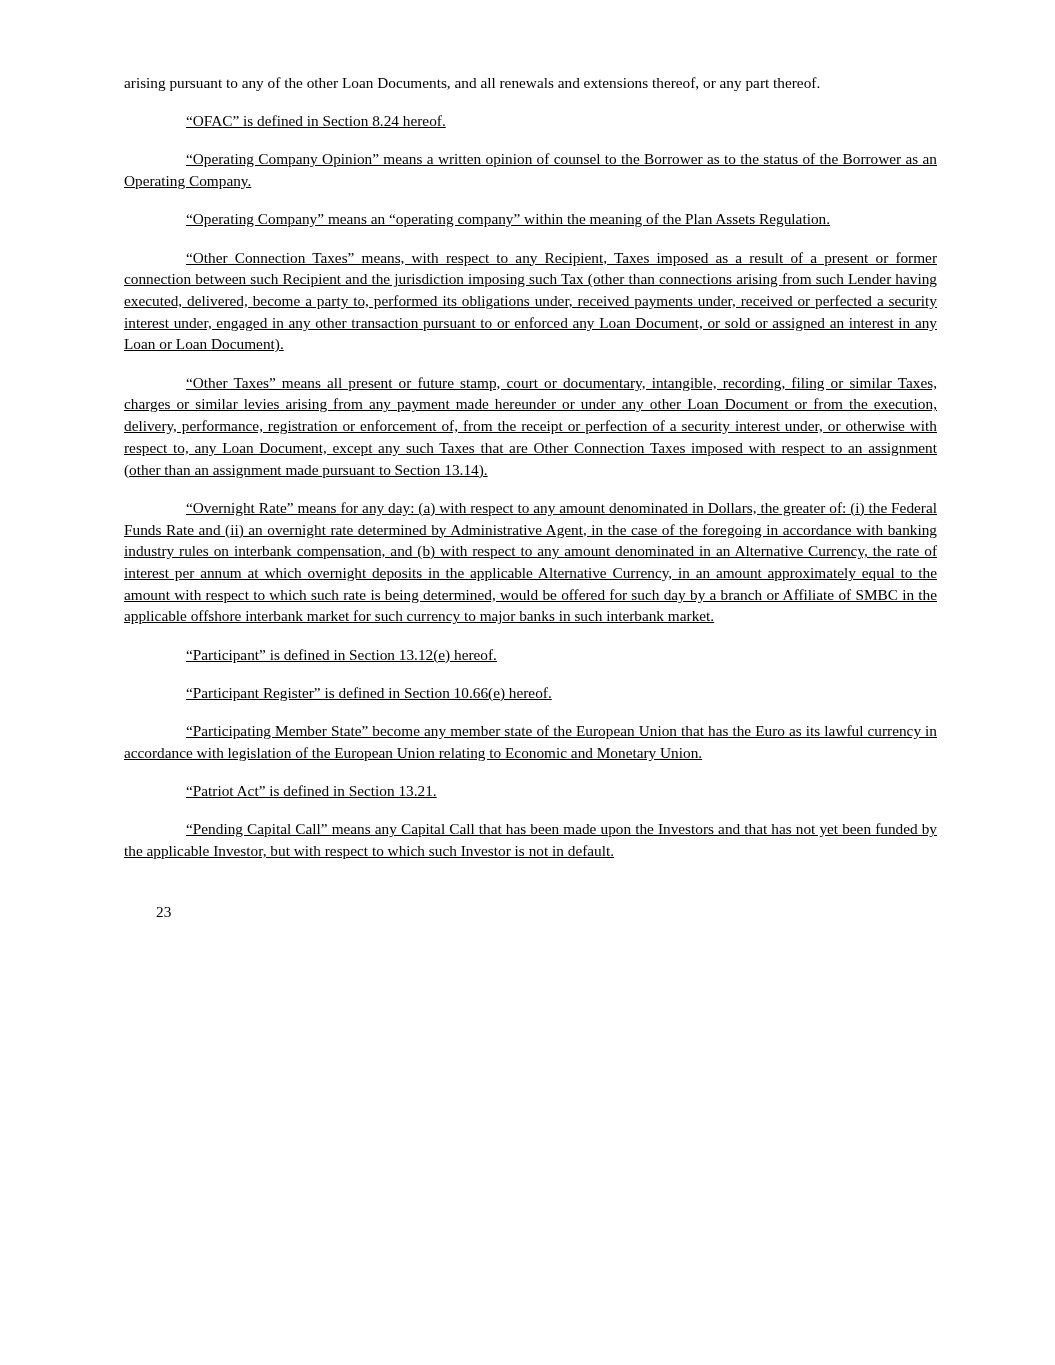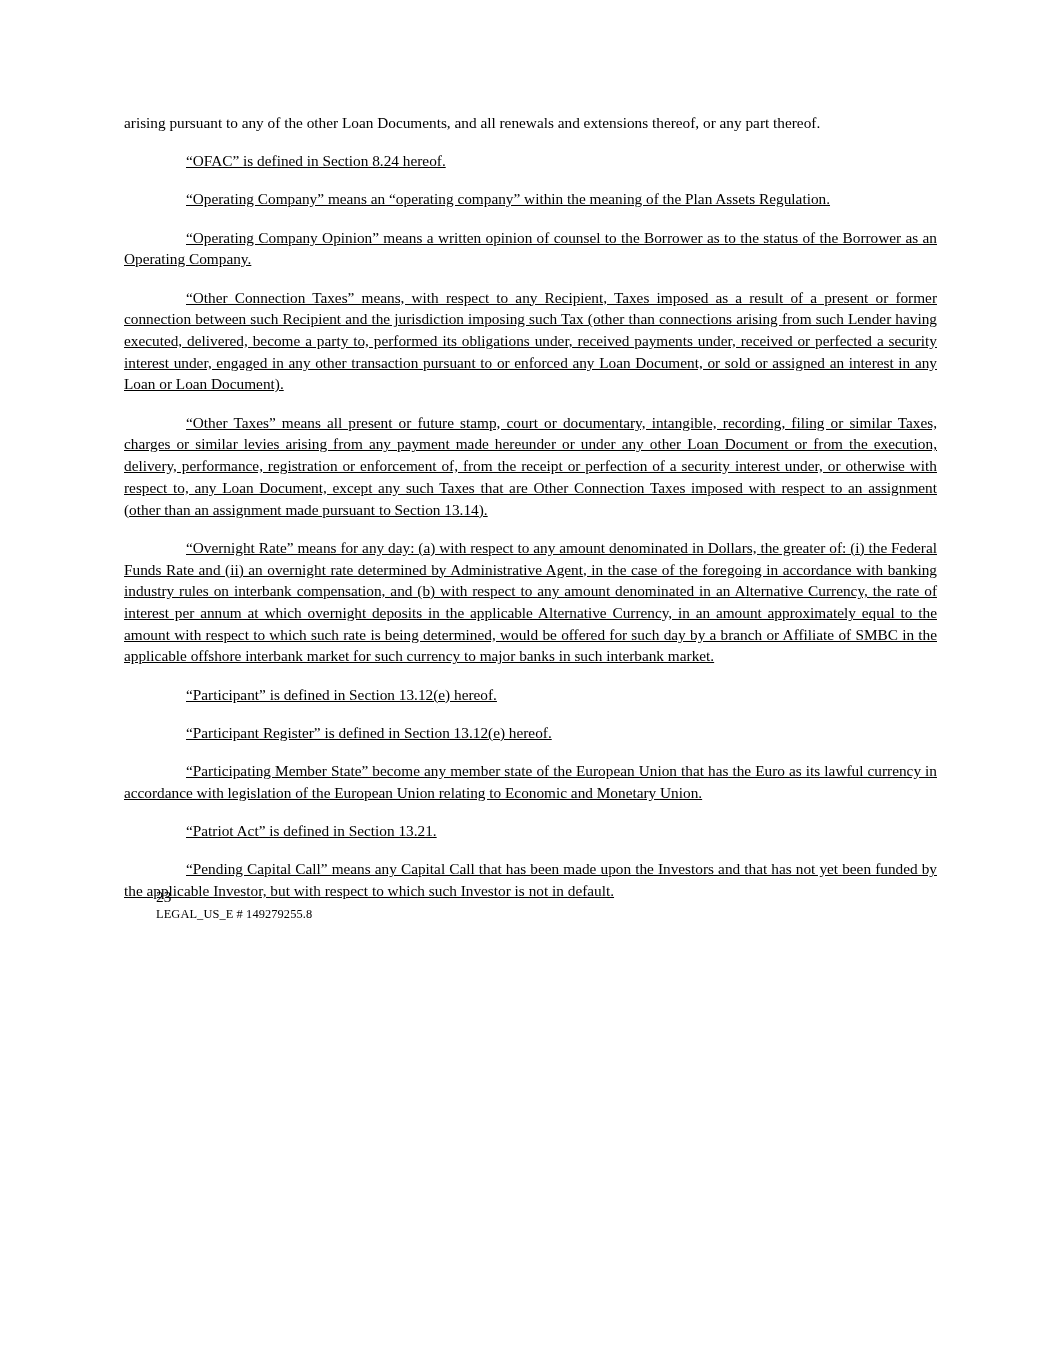--- a/index.html
+++ b/index.html
@@ -10,21 +10,21 @@
   body {
     font-family: "Liberation Serif", serif;
     color: #000000;
   }
   .page {
     width: 1055px;
     height: 980px;
     box-sizing: border-box;
     position: relative;
     background: #ffffff;
-    padding: 112px 118px 0 124px;
+    padding: 72px 118px 0 124px;
   }
   .doc-body {
     font-size: 15.3px;
     line-height: 1.42;
     text-align: justify;
     text-justify: inter-word;
   }
   .para {
     margin: 0 0 16.5px 0;
     text-indent: 0;
@@ -56,41 +56,40 @@
 <body>
 
 <div class="page">
 
   <div class="doc-body">
 
     <p class="para">arising pursuant to any of the other Loan Documents, and all renewals and extensions thereof, or any part thereof.</p>
 
     <p class="para indented">“OFAC” is defined in Section 8.24 hereof.</p>
 
+    <p class="para indented">“Operating Company Opinion” means a written opinion of counsel to the Borrower as to the status of the Borrower as an Operating Company.</p>
+
     <p class="para indented">“Operating Company” means an “operating company” within the meaning of the Plan Assets Regulation.</p>
-
-    <p class="para indented">“Operating Company Opinion” means a written opinion of counsel to the Borrower as to the status of the Borrower as an Operating Company.</p>
 
 
     <p class="para indented">“Other Connection Taxes” means, with respect to any Recipient, Taxes imposed as a result of a present or former connection between such Recipient and the jurisdiction imposing such Tax (other than connections arising from such Lender having executed, delivered, become a party to, performed its obligations under, received payments under, received or perfected a security interest under, engaged in any other transaction pursuant to or enforced any Loan Document, or sold or assigned an interest in any Loan or Loan Document).</p>
 
     <p class="para indented">“Other Taxes” means all present or future stamp, court or documentary, intangible, recording, filing or similar Taxes, charges or similar levies arising from any payment made hereunder or under any other Loan Document or from the execution, delivery, performance, registration or enforcement of, from the receipt or perfection of a security interest under, or otherwise with respect to, any Loan Document, except any such Taxes that are Other Connection Taxes imposed with respect to an assignment (other than an assignment made pursuant to Section 13.14).</p>
 
     <p class="para indented">“Overnight Rate” means for any day: (a) with respect to any amount denominated in Dollars, the greater of: (i) the Federal Funds Rate and (ii) an overnight rate determined by Administrative Agent, in the case of the foregoing in accordance with banking industry rules on interbank compensation, and (b) with respect to any amount denominated in an Alternative Currency, the rate of interest per annum at which overnight deposits in the applicable Alternative Currency, in an amount approximately equal to the amount with respect to which such rate is being determined, would be offered for such day by a branch or Affiliate of SMBC in the applicable offshore interbank market for such currency to major banks in such interbank market.</p>
 
     <p class="para indented">“Participant” is defined in Section 13.12(e) hereof.</p>
 
-    <p class="para indented">“Participant Register” is defined in Section 13.12(e) hereof.</p>
+    <p class="para indented">“Participant Register” is defined in Section 10.66(e) hereof.</p>
 
     <p class="para indented">“Participating Member State” become any member state of the European Union that has the Euro as its lawful currency in accordance with legislation of the European Union relating to Economic and Monetary Union.</p>
 
     <p class="para indented">“Patriot Act” is defined in Section 13.21.</p>
 
     <p class="para indented">“Pending Capital Call” means any Capital Call that has been made upon the Investors and that has not yet been funded by the applicable Investor, but with respect to which such Investor is not in default.</p>
 
   </div>
 
   <div class="footer">
     <p class="page-number">23</p>
-    <p class="doc-id">LEGAL_US_E # 149279255.8</p>
   </div>
 
 </div>
 
 </body></html>

